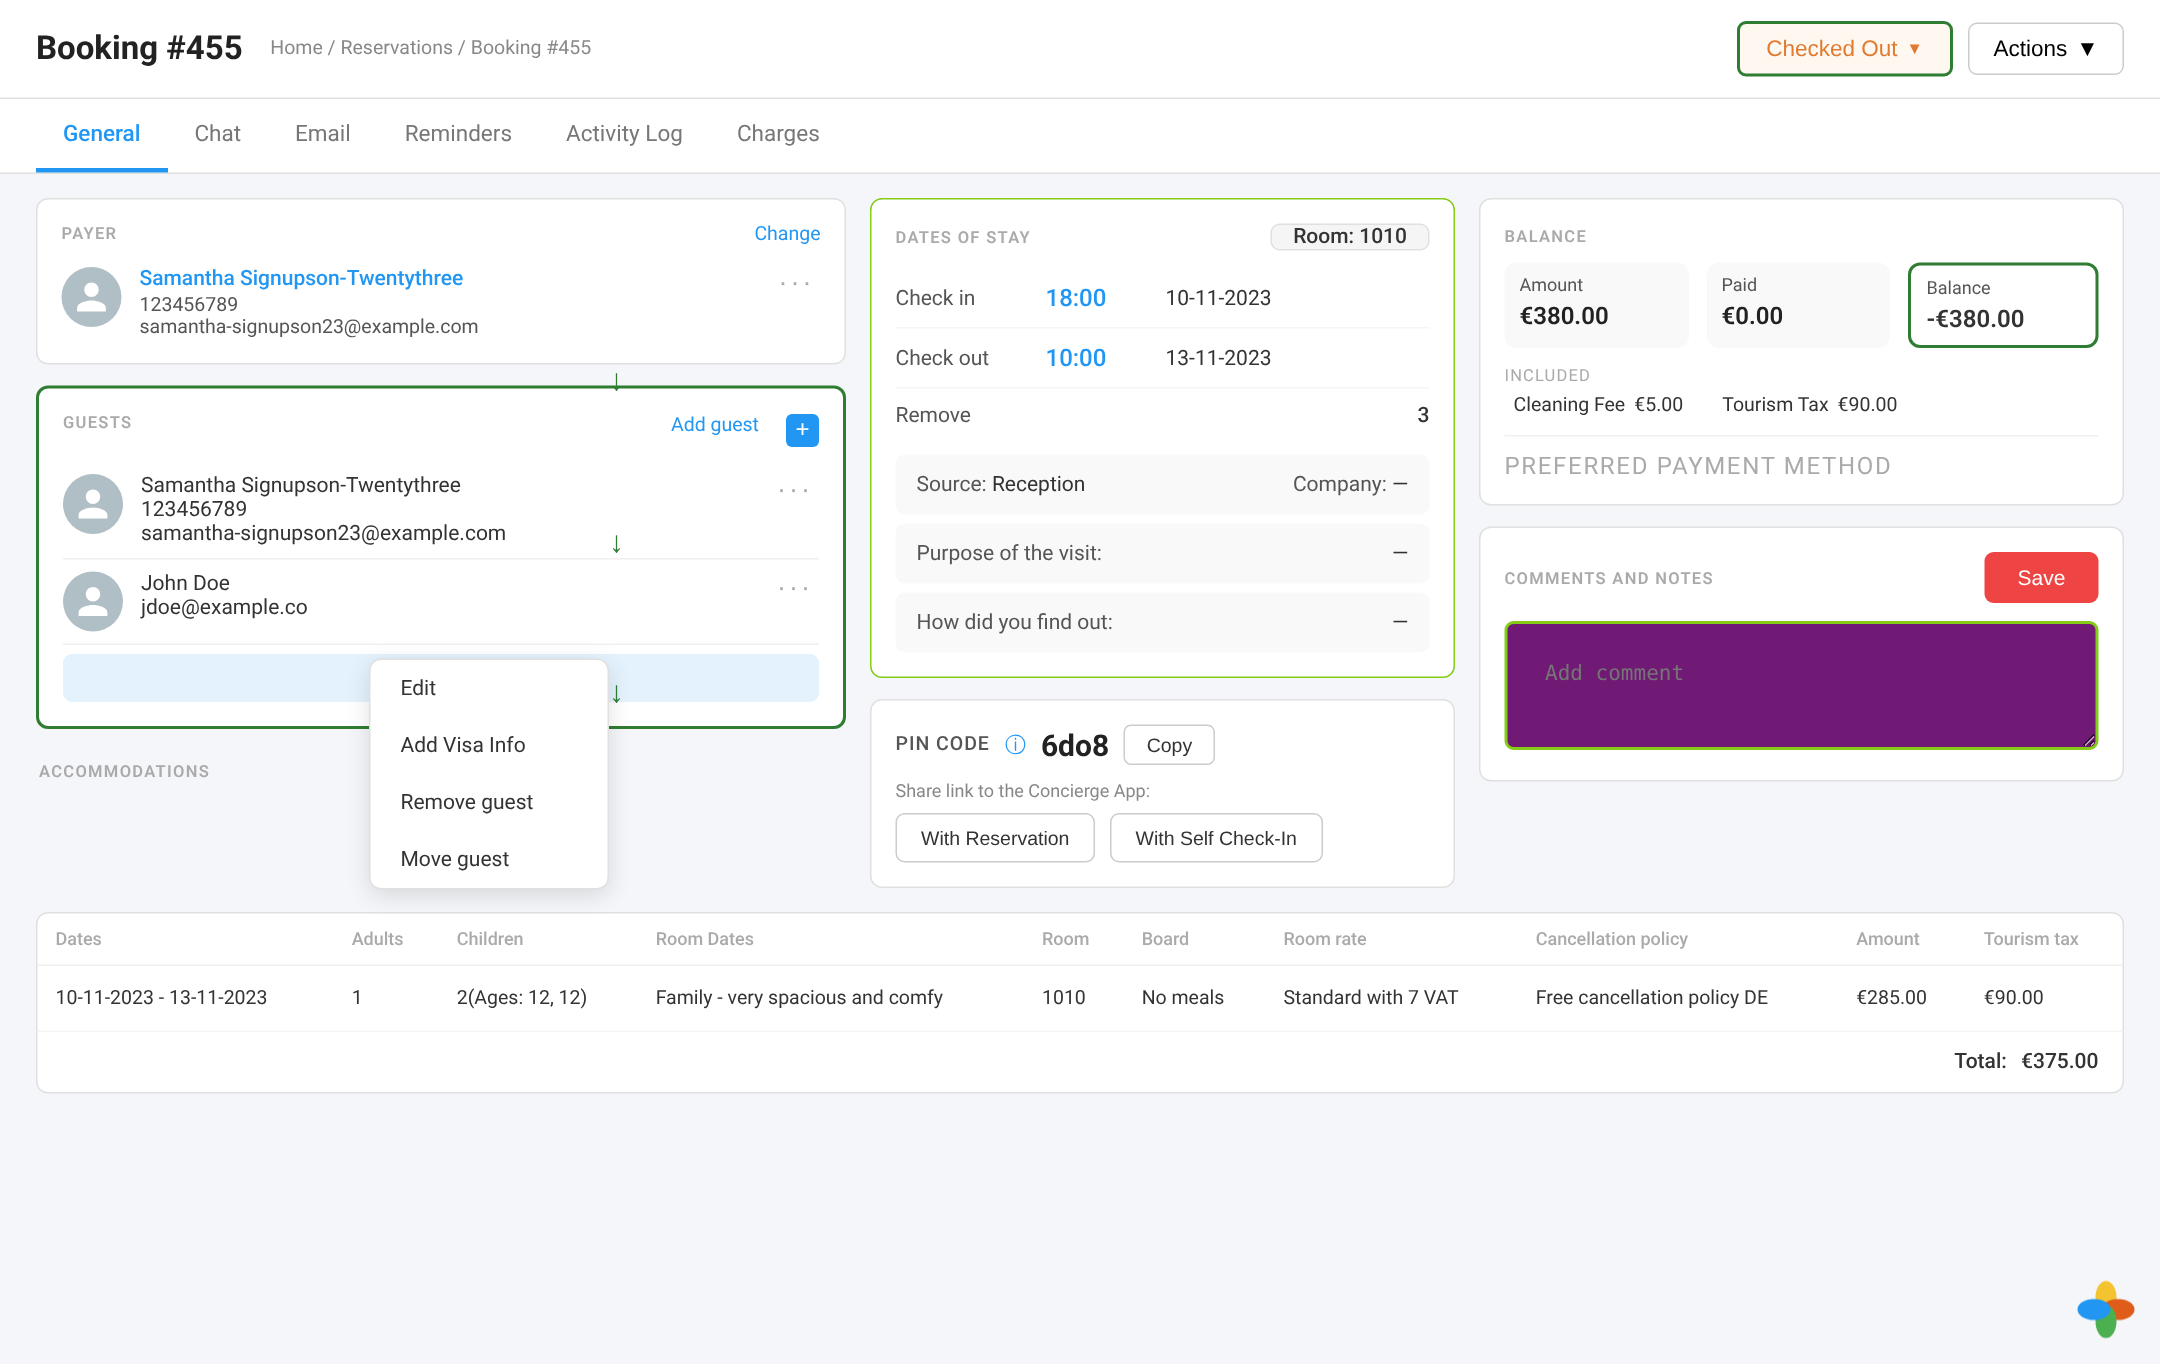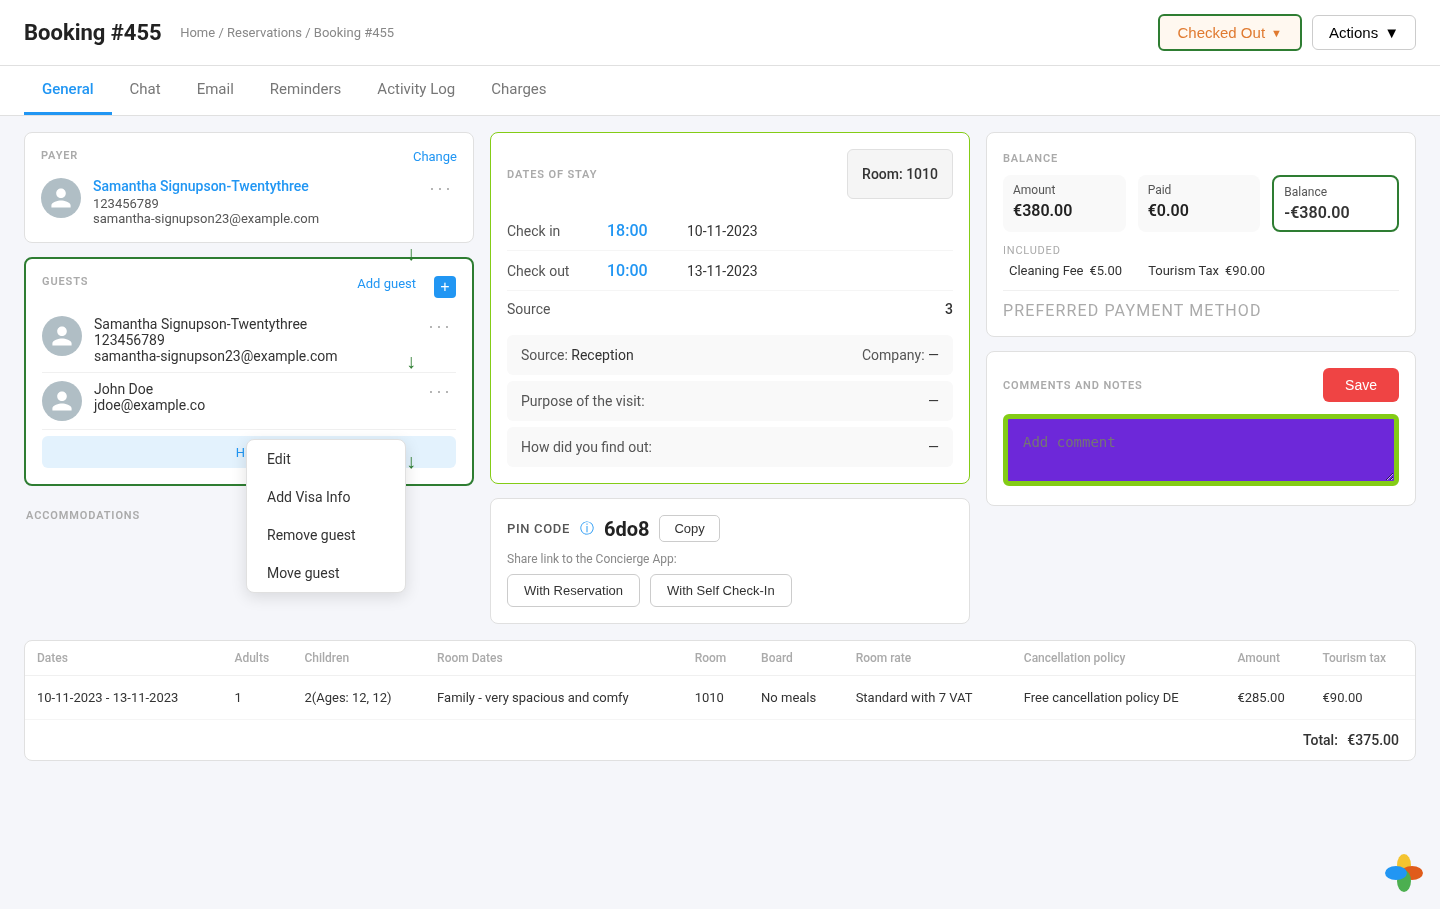--- a/index.html
+++ b/index.html
@@ -18,21 +18,21 @@
 
     
     .tabs { display: flex; padding: 0 24px; background: #fff; border-bottom: 1px solid #e0e0e0; }
     .tab { padding: 14px 18px; font-size: 15px; color: #777; cursor: pointer; border-bottom: 3px solid transparent; text-decoration: none; }
     .tab.active { color: #2196f3; border-bottom: 3px solid #2196f3; font-weight: 500; }
 
     
     .main { display: flex; gap: 16px; padding: 16px 24px; }
 
     
-    .left-col { width: 450px; flex-shrink: 0; display: flex; flex-direction: column; gap: 14px; }
+    .left-col { width: 540px; flex-shrink: 0; display: flex; flex-direction: column; gap: 14px; }
 
     
     .card { background: #fff; border: 1px solid #e0e0e0; border-radius: 8px; padding: 16px; }
     .card-label { font-size: 11px; font-weight: 600; color: #aaa; letter-spacing: 0.08em; margin-bottom: 10px; text-transform: uppercase; }
     .card-header { display: flex; justify-content: space-between; align-items: flex-start; }
     .change-link { color: #2196f3; font-size: 13px; cursor: pointer; text-decoration: none; }
     .person-row { display: flex; align-items: flex-start; gap: 12px; margin-top: 6px; }
     .avatar { width: 40px; height: 40px; border-radius: 50%; background: #b0bec5; display: flex; align-items: center; justify-content: center; flex-shrink: 0; }
     .avatar svg { width: 24px; height: 24px; fill: #fff; }
     .person-info .name { color: #2196f3; font-size: 14px; font-weight: 500; cursor: pointer; }
@@ -56,21 +56,21 @@
     .context-menu { position: absolute; left: 220px; top: 180px; background: #fff; border: 1px solid #e0e0e0; border-radius: 8px; box-shadow: 0 4px 16px rgba(0,0,0,0.12); z-index: 10; min-width: 160px; }
     .context-menu-item { padding: 11px 20px; font-size: 14px; color: #333; cursor: pointer; }
 
     
     .mid-col { flex: 1; display: flex; flex-direction: column; gap: 14px; }
 
     
     .dates-card { background: #fff; border: 1px solid #84cc16; border-radius: 8px; padding: 16px; }
     .dates-header { display: flex; justify-content: space-between; align-items: center; margin-bottom: 12px; }
     .section-label { font-size: 11px; font-weight: 600; color: #aaa; letter-spacing: 0.08em; text-transform: uppercase; }
-    .room-badge { background: #f5f5f5; border: 1px solid #e0e0e0; border-radius: 6px; padding: 16px 14px; font-size: 14px; font-weight: 500; }
+    .room-badge { background: #f5f5f5; border: 1px solid #e0e0e0; border-radius: 6px; padding: 0 14px; font-size: 14px; font-weight: 500; }
     .date-row { display: flex; align-items: center; padding: 10px 0; border-bottom: 1px solid #f5f5f5; }
     .date-row:last-child { border-bottom: none; }
     .date-label { width: 100px; color: #555; font-size: 14px; }
     .date-time { color: #2196f3; font-size: 16px; font-weight: 500; width: 80px; }
     .date-value { color: #333; font-size: 14px; }
     .nights-row { display: flex; justify-content: space-between; align-items: center; padding: 10px 0; }
     .nights-label { color: #555; font-size: 14px; }
     .nights-val { font-size: 14px; font-weight: 500; }
     .info-row { background: #f9f9f9; border-radius: 6px; padding: 12px 14px; margin-top: 8px; display: flex; justify-content: space-between; }
     .info-row + .info-row { margin-top: 6px; }
@@ -99,21 +99,21 @@
     .balance-box:not(.highlight) { padding: 8px 10px; background: #f9f9f9; border-radius: 8px; }
     .included-row { display: flex; gap: 20px; margin-top: 4px; }
     .included-label { font-size: 11px; color: #aaa; text-transform: uppercase; letter-spacing: 0.07em; margin-bottom: 6px; }
     .included-item { font-size: 13px; color: #555; }
     .included-item span { margin-left: 6px; color: #333; }
     .pref-label { font-size: 16px; color: #aaa; text-transform: uppercase; letter-spacing: 0.07em; margin-top: 12px; padding-top: 10px; border-top: 1px solid #f0f0f0; }
 
     .comments-card { background: #fff; border: 1px solid #e0e0e0; border-radius: 8px; padding: 16px; }
     .comments-header { display: flex; justify-content: space-between; align-items: center; margin-bottom: 12px; }
     .save-btn { background: #ef4444; color: #fff; border: none; border-radius: 6px; padding: 9px 22px; font-size: 14px; font-weight: 500; cursor: pointer; }
-    .comment-input { width: 100%; border: 5px solid #84cc16; border-radius: 6px; padding: 15px; font-size: 14px; color: #aaa; min-height: 60px; resize: vertical; background: #6d28d9; }
+    .comment-input { width: 100%; border: 2px solid #84cc16; border-radius: 6px; padding: 25px; font-size: 14px; color: #aaa; min-height: 60px; resize: vertical; background: #701a75; }
 
     
     .accommodations-section { background: #fff; border: 1px solid #e0e0e0; border-radius: 8px; padding: 0 0 0 0; margin: 0 24px 16px 24px; }
     .acc-table { width: 100%; border-collapse: collapse; }
     .acc-table th { text-align: left; font-size: 12px; color: #aaa; font-weight: 500; padding: 10px 12px; border-bottom: 1px solid #f0f0f0; }
     .acc-table td { padding: 14px 12px; font-size: 13px; color: #333; border-bottom: 1px solid #f5f5f5; }
     .total-row { text-align: right; padding: 12px 16px; font-size: 14px; font-weight: 500; color: #333; }
 
     
     .petal-icon { position: fixed; bottom: 16px; right: 16px; width: 40px; height: 40px; }
@@ -250,21 +250,21 @@
         <span class="date-label">Check in</span>
         <span class="date-time">18:00</span>
         <span class="date-value">10-11-2023</span>
       </div>
       <div class="date-row">
         <span class="date-label">Check out</span>
         <span class="date-time">10:00</span>
         <span class="date-value">13-11-2023</span>
       </div>
       <div class="nights-row">
-        <span class="nights-label">Source</span>
+        <span class="nights-label">Remove</span>
         <span class="nights-val">3</span>
       </div>
       <div class="info-row">
         <span><span class="info-label">Source:</span> <span>Reception</span></span>
         <span><span class="info-label">Company:</span> <span>—</span></span>
       </div>
       <div class="info-row">
         <span class="info-label">Purpose of the visit:</span> 
             <span>—</span>
       </div>

